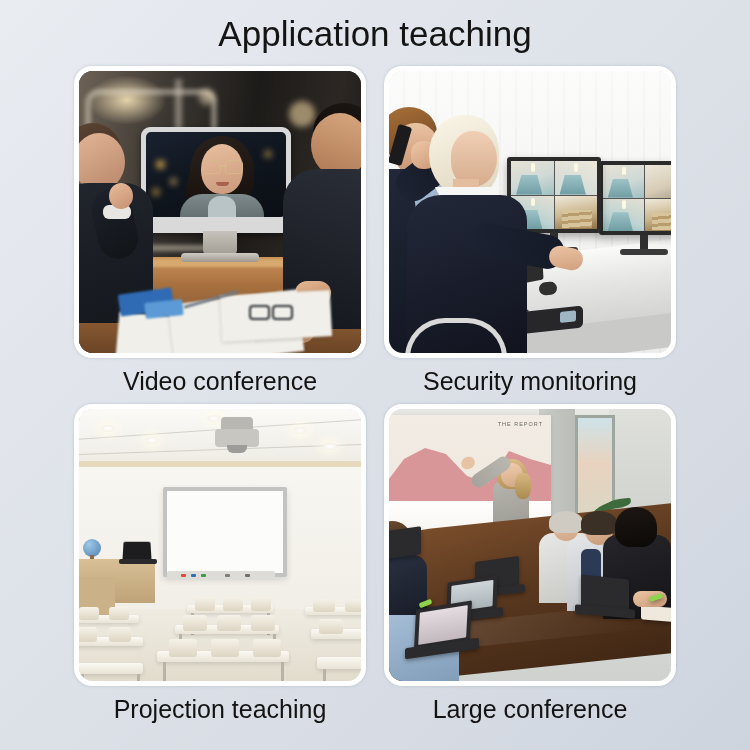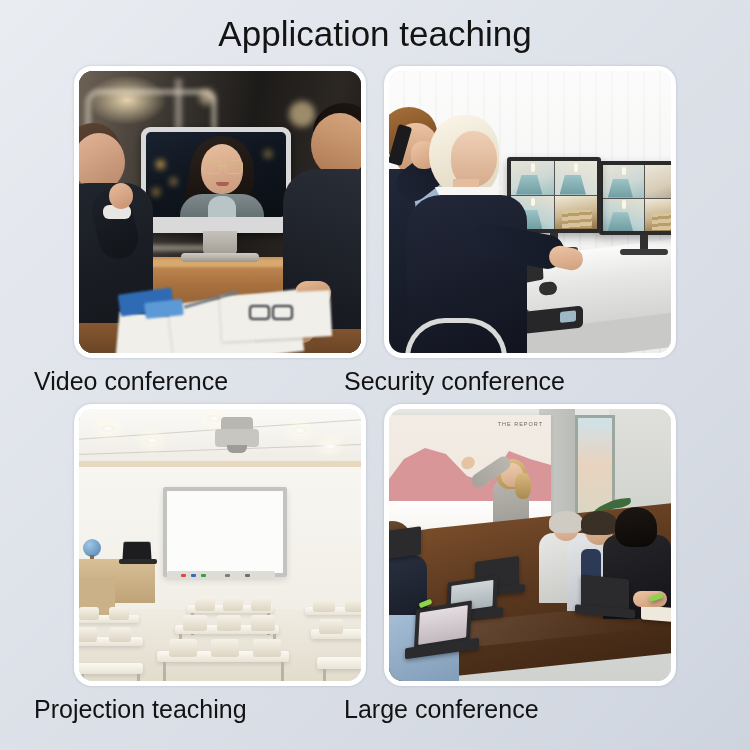--- a/index.html
+++ b/index.html
@@ -29,21 +29,21 @@
   .frame{
     position:absolute;inset:0;border-radius:18px;
     background:#ffffff;padding:5px;box-sizing:border-box;
     box-shadow:0 0 3px rgba(120,130,150,.35);
   }
   .photo{
     position:absolute;inset:5px;border-radius:14px;overflow:hidden;
     background:#cfd3d8;
   }
   .caption{
-    position:absolute;left:-40px;width:372px;text-align:left;
+    position:absolute;left:-40px;width:372px;text-align:center;
     font-size:25px;line-height:30px;color:#131313;
   }
   .cell.c1 .caption,.cell.c2 .caption{top:300px;}
   .cell.c3 .caption,.cell.c4 .caption{top:290px;}
   .blur1{filter:blur(1.1px);}
 
   
   .p1{position:absolute;inset:0;background:#2b2722;}
   .p1 .bgwall{position:absolute;left:0;top:0;width:100%;height:100%;
     background:linear-gradient(100deg,#6d6255 0%,#3a3530 30%,#1d1b19 55%,#2c2723 80%,#171513 100%);}
@@ -409,21 +409,21 @@
             <div class="w-neck"></div>
             <div class="w-collar"></div>
             <div class="w-body"></div>
             <div class="w-arm"></div>
             <div class="w-hand"></div>
 
             <div class="chair"></div>
           </div>
         </div>
       </div>
-      <div class="caption">Security conference</div>
+      <div class="caption">Security monitoring</div>
     </div>
 
     <div class="cell c3">
       <div class="frame">
         <div class="photo">
           <div class="p3">
             <div class="ceil"></div>
             <div class="ceilline cl1"></div>
             <div class="ceilline cl2"></div>
             <div class="cl3"></div>

